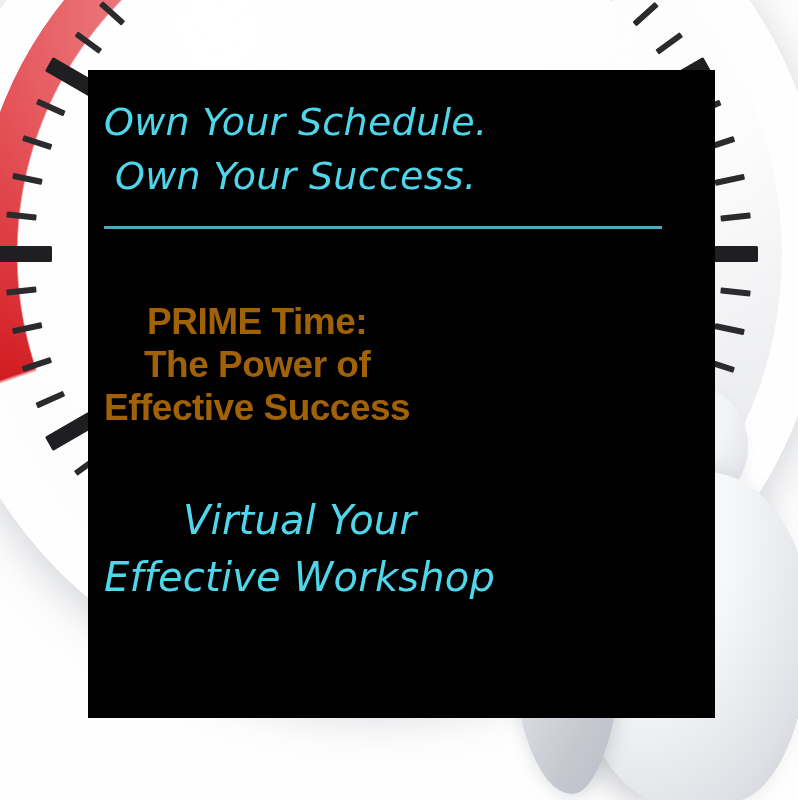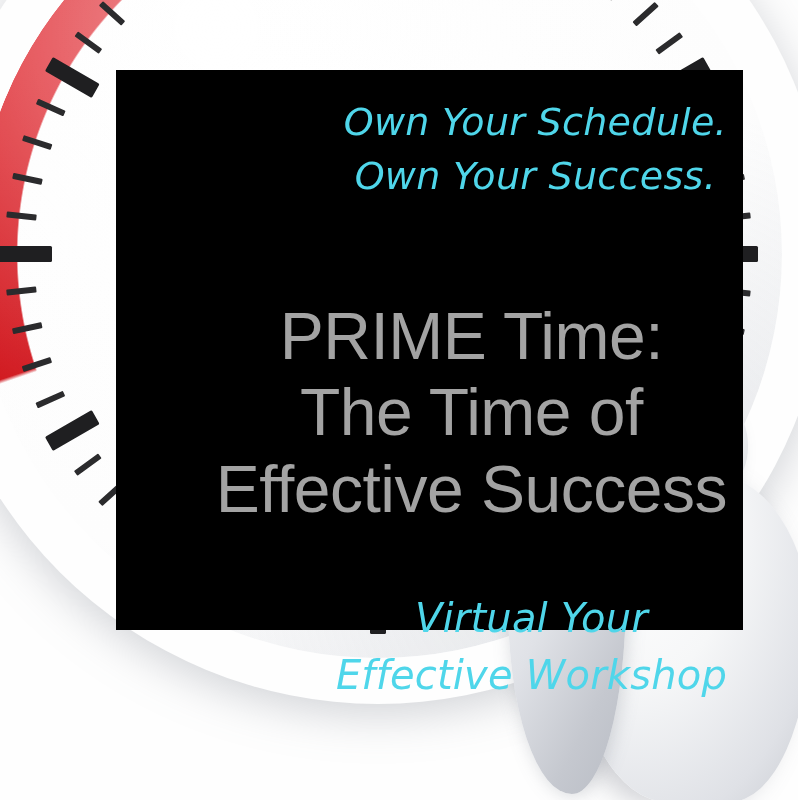--- a/index.html
+++ b/index.html
@@ -197,28 +197,27 @@
     background: radial-gradient(ellipse at 50% 30%, rgba(60,64,72,0.55) 0%, rgba(60,64,72,0) 72%);
     filter: blur(3px);
   }
 
   
   .card {
     position: absolute;
     left: 88px;
     top: 70px;
     width: 627px;
-    height: 560px;
+    height: 648px;
     background: #000000;
     box-sizing: border-box;
     padding: 26px 16px 22px;
     display: flex;
     flex-direction: column;
-    align-items: flex-end;
-    margin-left: 28px;
+    align-items: flex-start;
   }
 
   .tagline {
     color: #4fd6ea;
     font-family: "DejaVu Sans", sans-serif;
     font-style: italic;
     font-weight: 300;
     font-size: 38px;
     line-height: 1.42;
     text-align: center;
@@ -229,24 +228,24 @@
   .divider {
     width: 558px;
     height: 3px;
     background: #52a7bd;
     margin-top: 22px;
     margin-bottom: 0;
   }
 
   .title {
     margin-top: 72px;
-    color: #a3a3a3;
+    color: #a16207;
     font-family: "Liberation Sans", sans-serif;
-    font-weight: normal;
-    font-size: 66px;
+    font-weight: bold;
+    font-size: 37px;
     line-height: 1.16;
     text-align: center;
     letter-spacing: -0.5px;
     white-space: nowrap;
   }
 
   .subtitle {
     margin-top: 62px;
     color: #4fd6ea;
     font-family: "DejaVu Sans", sans-serif;
@@ -350,21 +349,21 @@
 
     <div class="tagline">
       <span class="line">Own Your Schedule.</span>
       <span class="line">Own Your Success.</span>
     </div>
 
     <div class="divider"></div>
 
     <div class="title">
       <span class="line">PRIME Time:</span>
-      <span class="line">The Time of</span>
+      <span class="line">The Power of</span>
       <span class="line">Effective Success</span>
     </div>
 
     <div class="subtitle">
       <span class="line">Virtual Your</span>
       <span class="line">Effective Workshop</span>
     </div>
 
   </div>
 </div>

